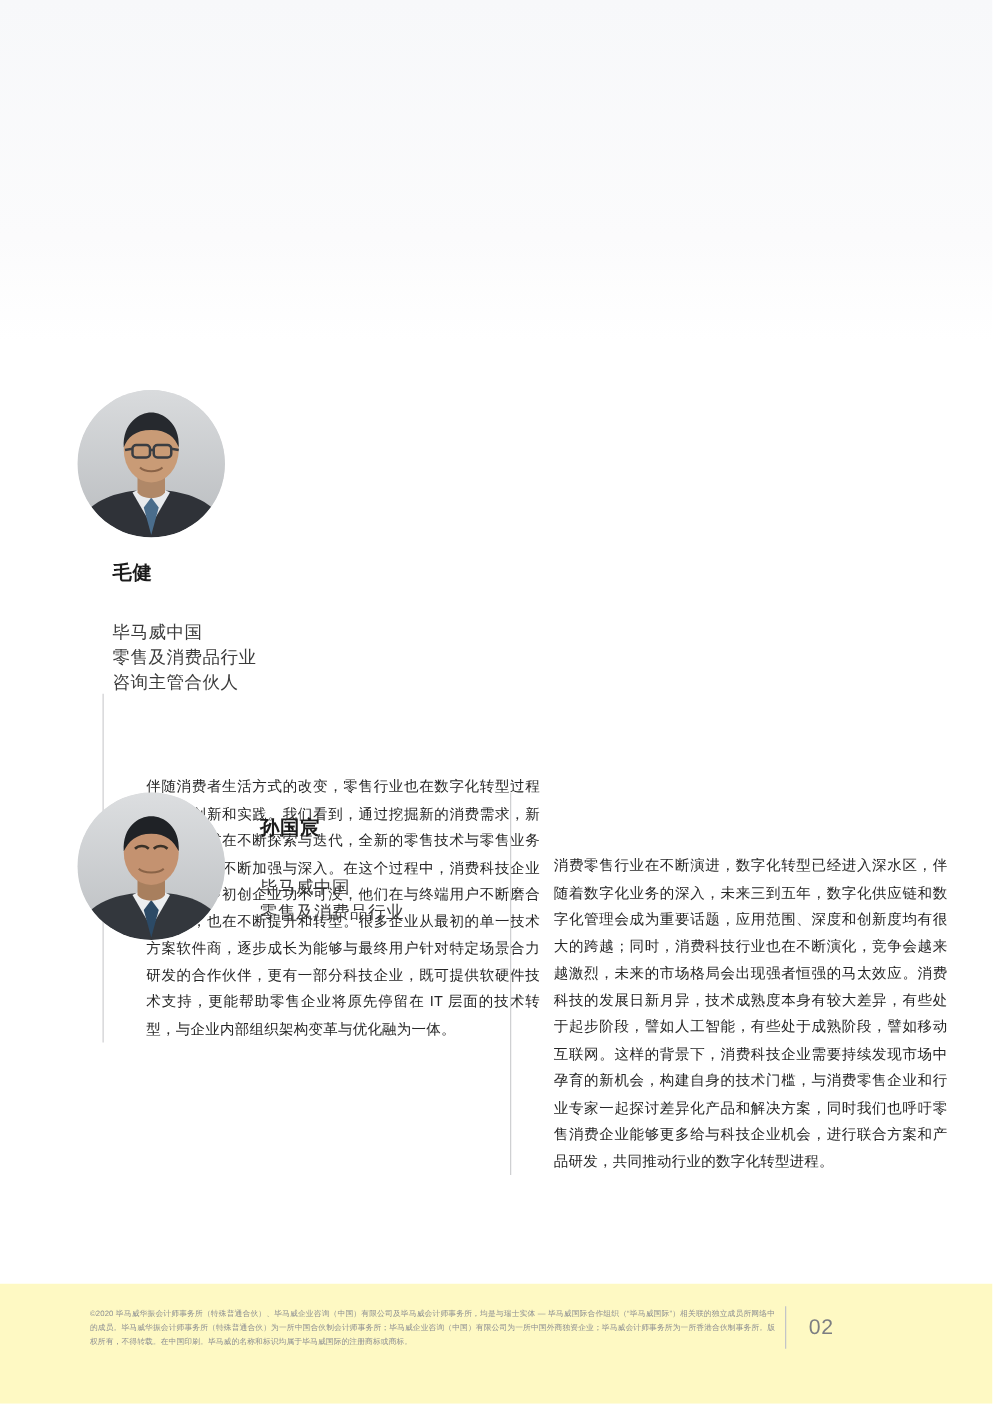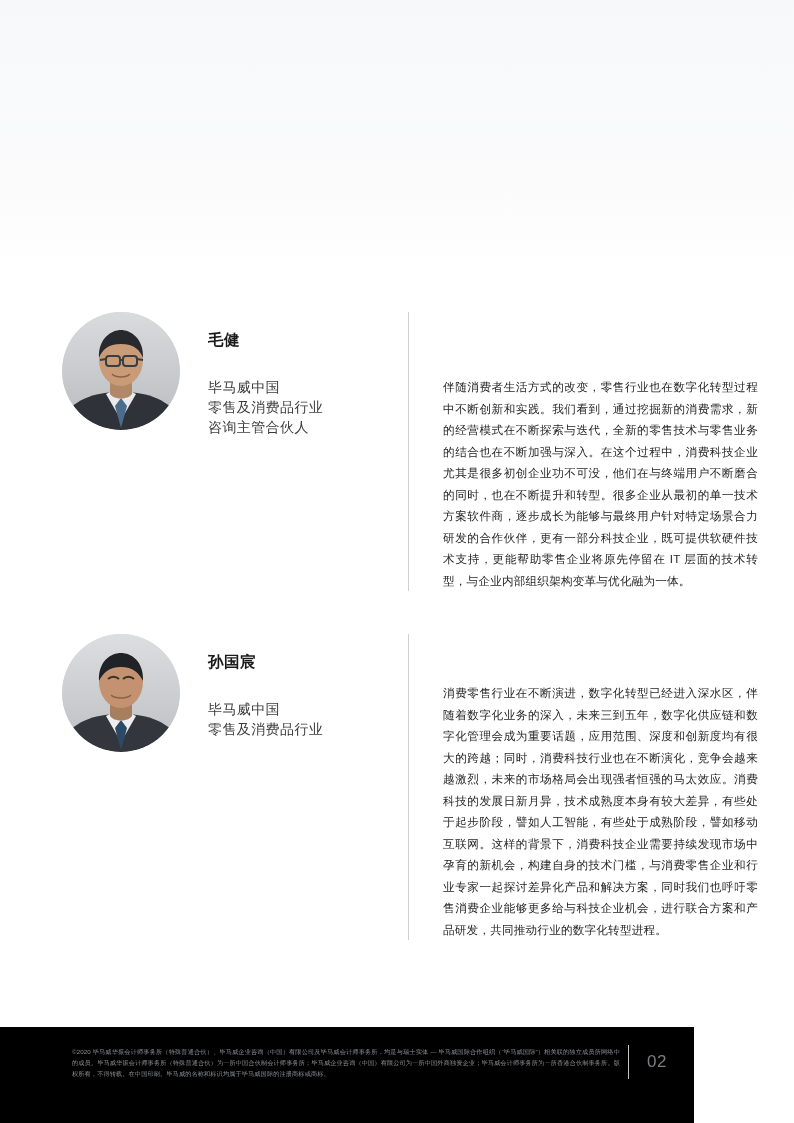--- a/index.html
+++ b/index.html
@@ -38,21 +38,21 @@
     top: 0;
     width: 794px;
   }
 
   .profile {
     position: absolute;
     display: flex;
     align-items: flex-start;
   }
 
-  .profile-1 { left: 62px; top: 312px; }
+  .profile-1 { left: 62px; top: 312px; flex-direction: column; }
   .profile-2 { left: 62px; top: 634px; }
 
   .avatar {
     width: 118px;
     height: 118px;
     border-radius: 50%;
     overflow: hidden;
     flex: 0 0 auto;
     position: relative;
     background: #d8d9db;
@@ -97,23 +97,23 @@
     text-justify: inter-ideograph;
     letter-spacing: 0.2px;
     margin: 0;
   }
 
   
   .footer {
     position: absolute;
     left: 0;
     bottom: 0;
-    width: 694px;
+    width: 794px;
     height: 96px;
-    background: #000000;
+    background: #fef9c3;
   }
   .footer-inner {
     position: absolute;
     left: 72px;
     top: 18px;
     width: 630px;
     display: flex;
     align-items: center;
   }
   .footer-text {

